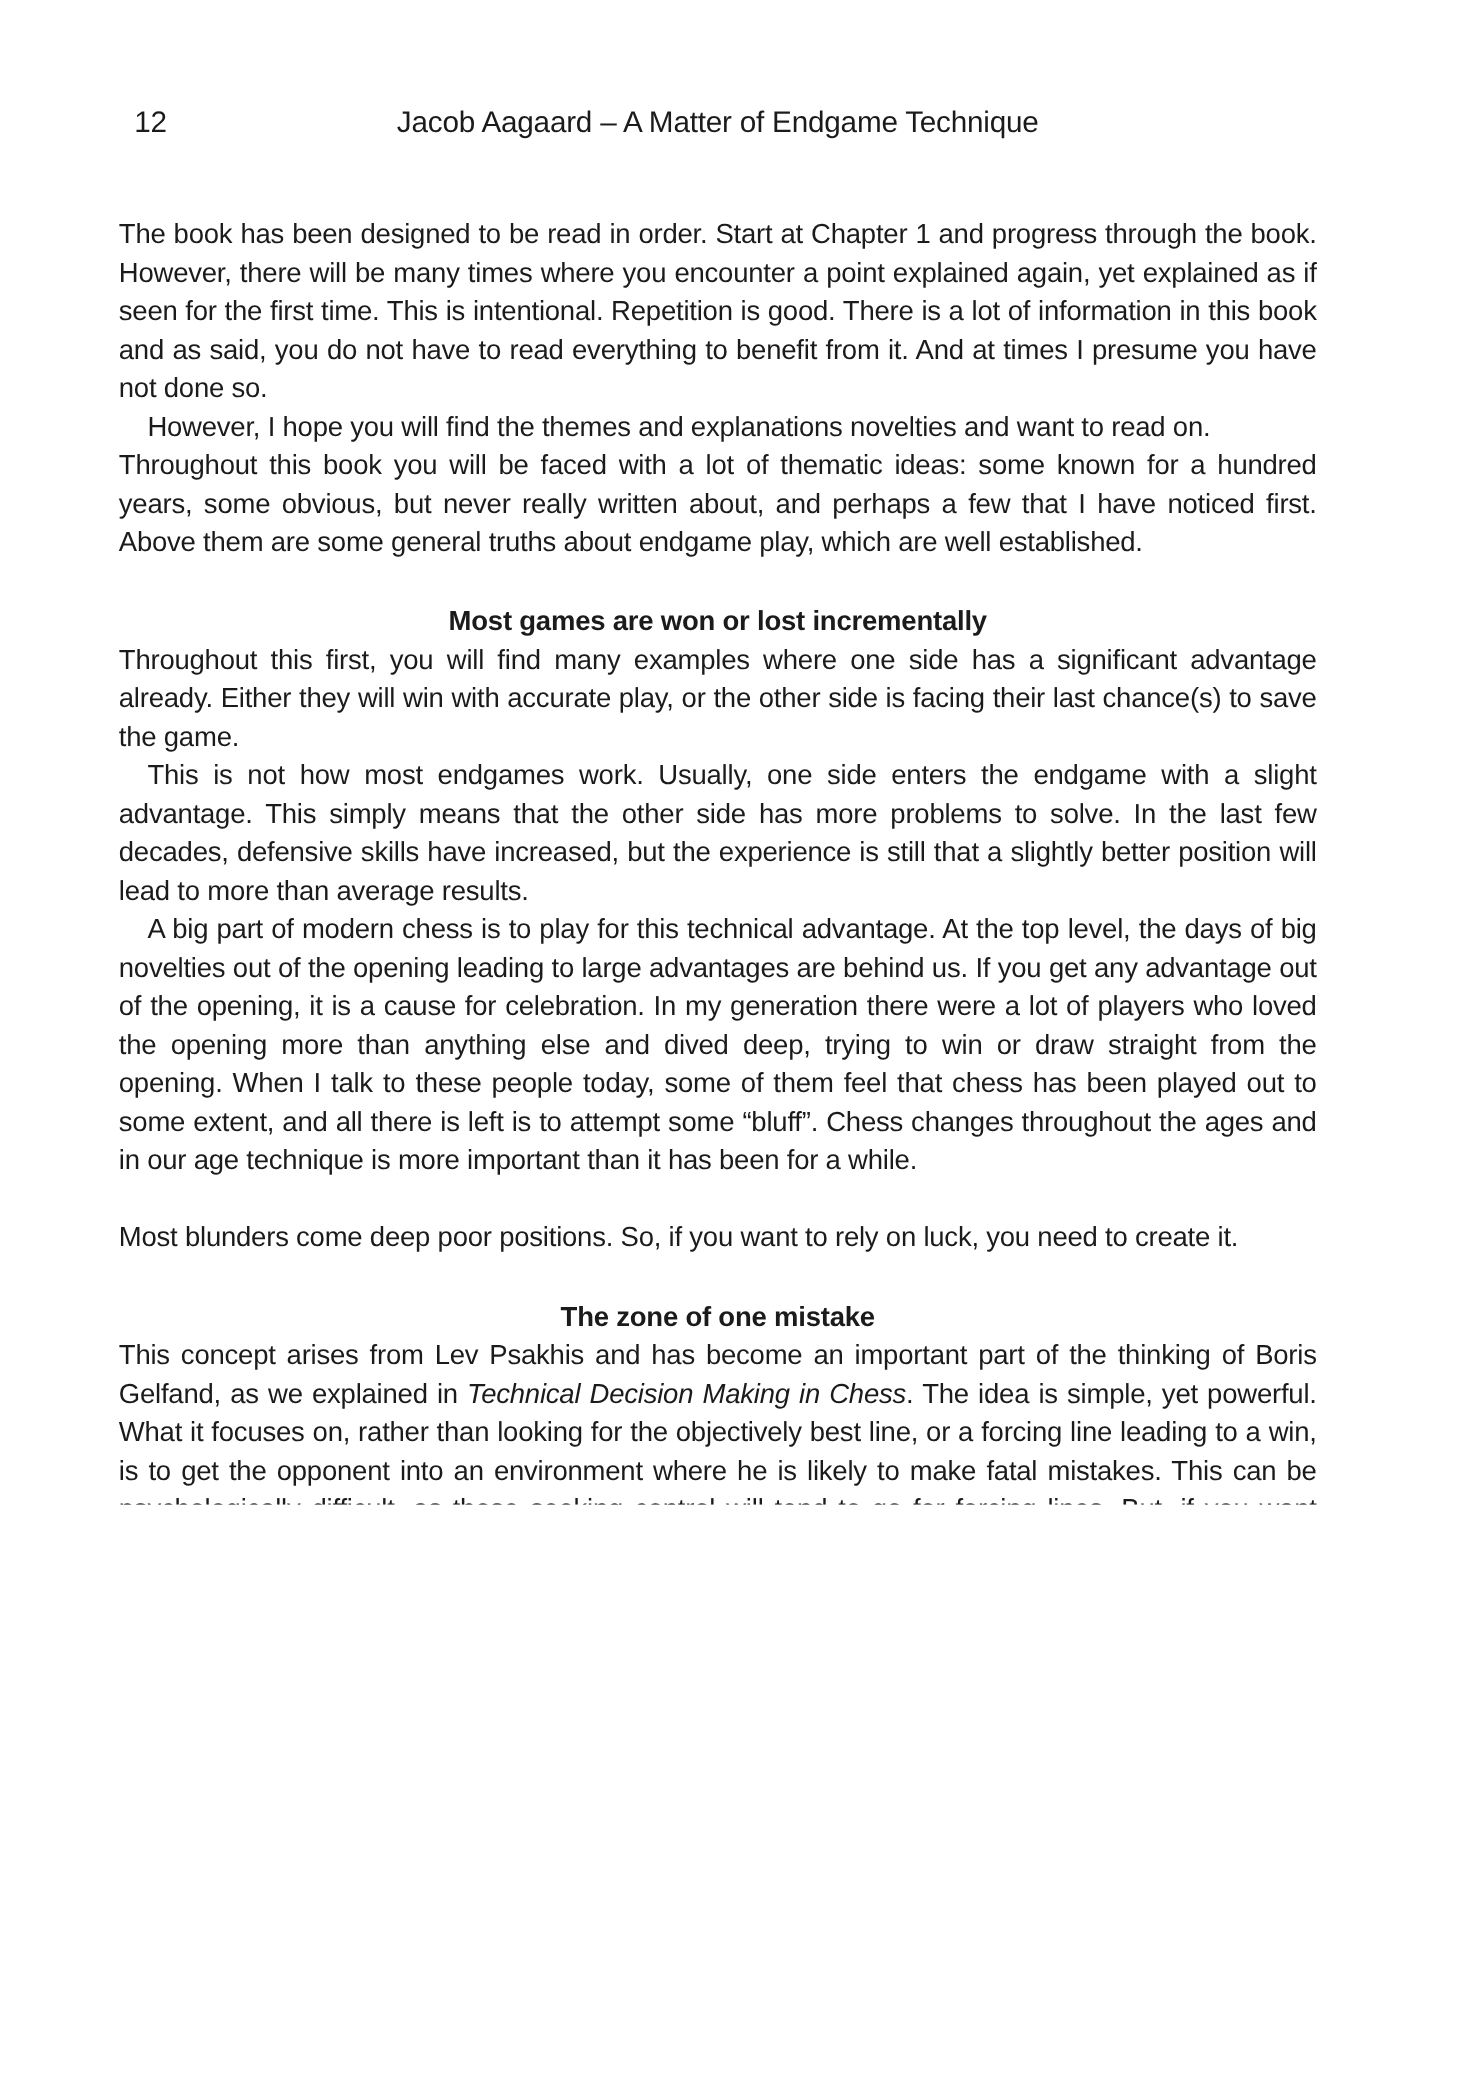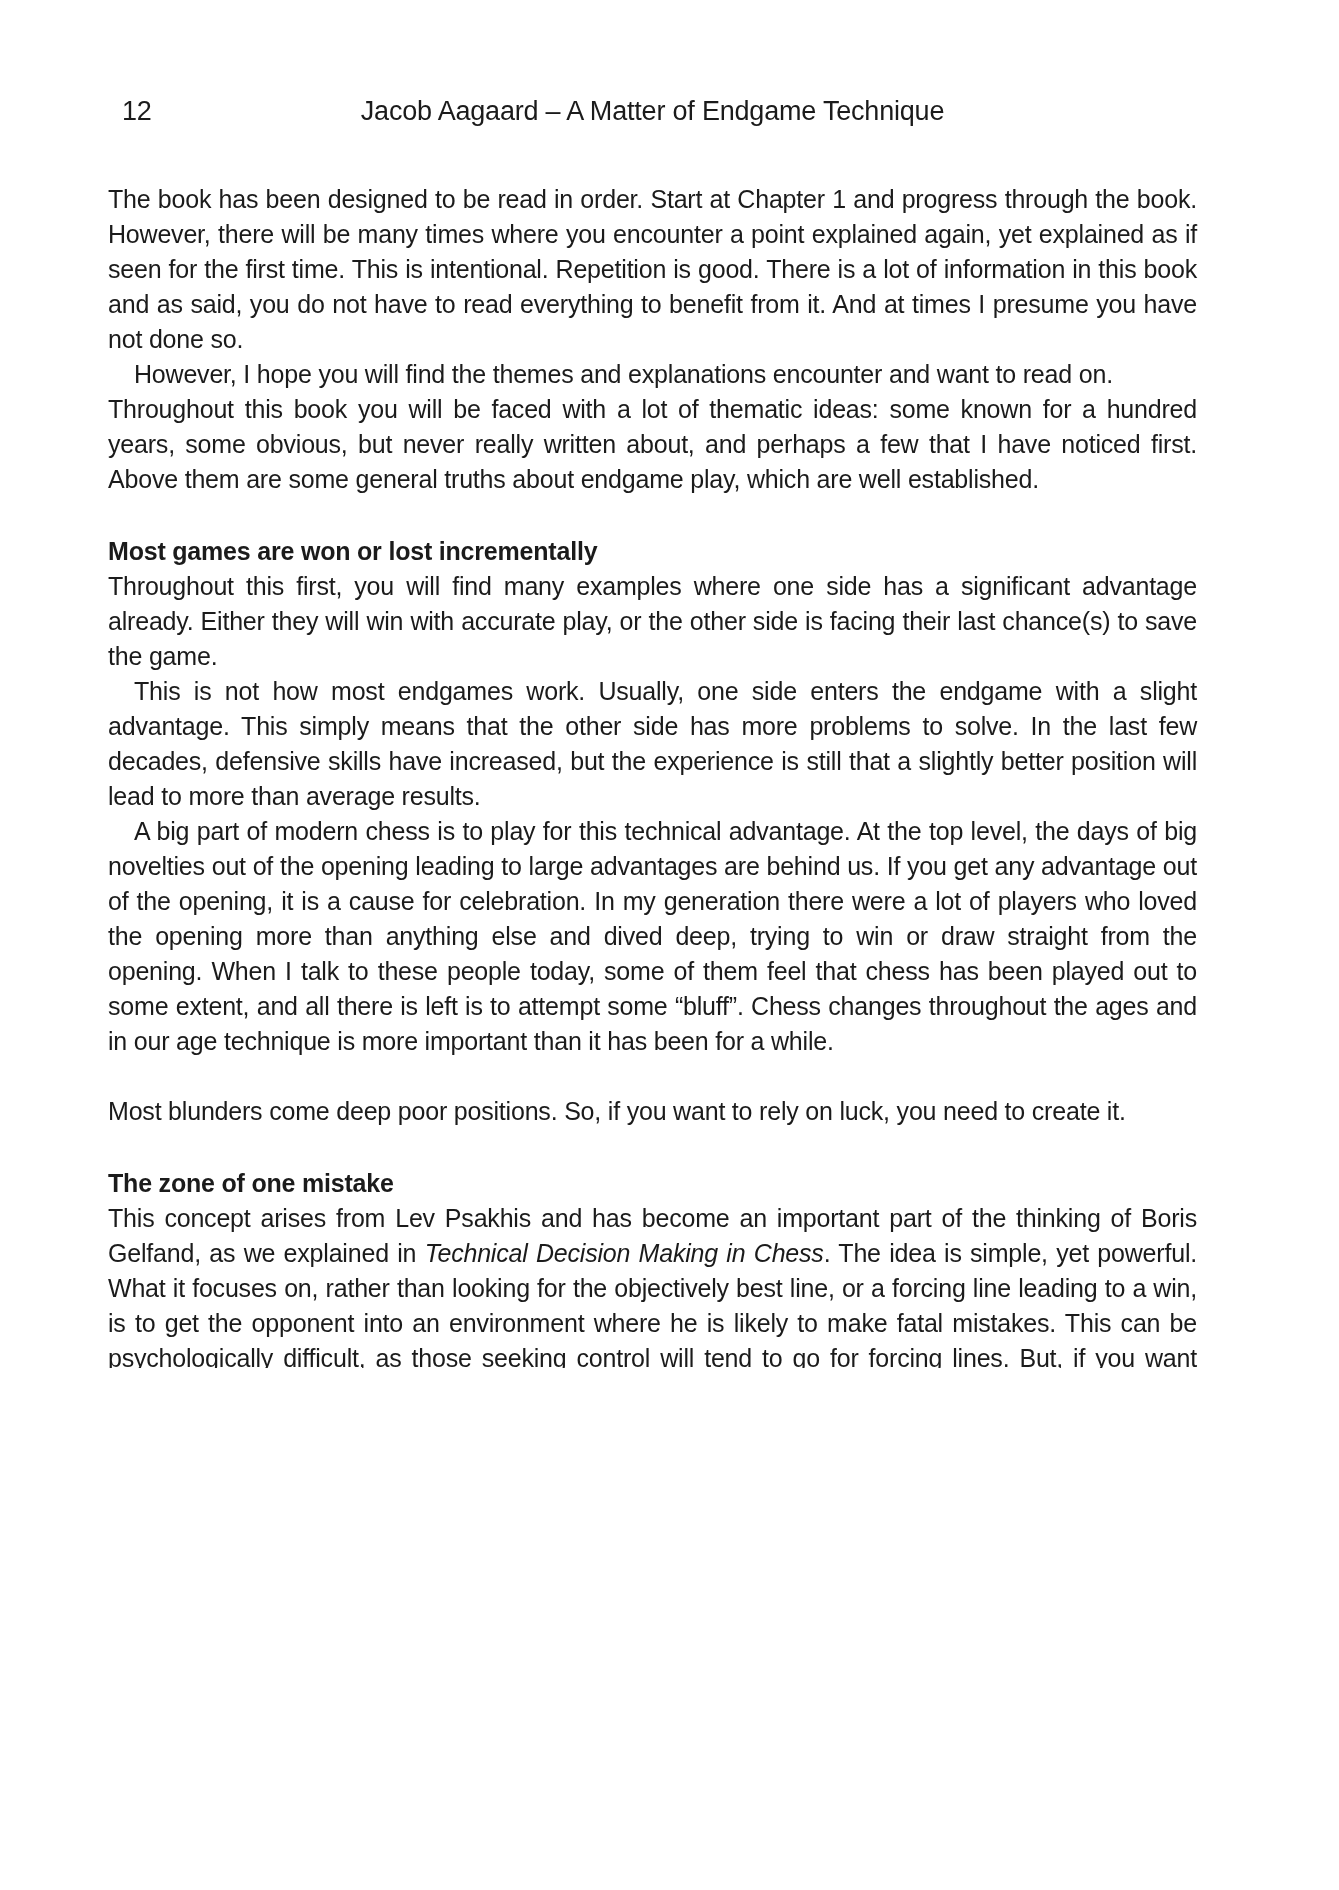--- a/index.html
+++ b/index.html
@@ -26,21 +26,21 @@
     line-height: 30px;
     letter-spacing: -0.2px;
   }
   .page-num {
     position: absolute;
     left: 14px;
     top: 0;
   }
   .text-block {
     position: absolute;
-    top: 182px;
+    top: 196px;
     left: 108px;
     width: 1089px;
     font-size: 25px;
     line-height: 35px;
     letter-spacing: -0.2px;
     text-align: justify;
   }
   .para {
     margin: 0;
     padding: 0;
@@ -55,40 +55,40 @@
     font-size: 28px;
     font-weight: bold;
     text-align: center;
     line-height: 35px;
     margin: 31px 0 36px 0;
     letter-spacing: -0.2px;
   }
   .subheading {
     font-size: 25px;
     font-weight: bold;
-    text-align: left;
+    text-align: center;
     line-height: 35px;
     margin: 37px 0 0 0;
   }
   em.book-title {
     font-style: italic;
   }
 </style>
 </head>
 <body>
 
 <div class="page">
   <header class="running-head">
     <span class="page-num">12</span>
     <span class="running-title">Jacob Aagaard – A Matter of Endgame Technique</span>
   </header>
 
   <main class="text-block" id="content-root">
       <p class="para">The book has been designed to be read in order. Start at Chapter 1 and progress through the book. However, there will be many times where you encounter a point explained again, yet explained as if seen for the first time. This is intentional. Repetition is good. There is a lot of information in this book and as said, you do not have to read everything to benefit from it. And at times I presume you have not done so.</p>
-      <p class="para indent">However, I hope you will find the themes and explanations encounter and want to read on.</p>
+      <p class="para indent">However, I hope you will find the themes and explanations novelties and want to read on.</p>
       <p class="para">Throughout this book you will be faced with a lot of thematic ideas: some known for a hundred years, some obvious, but never really written about, and perhaps a few that I have noticed first. Above them are some general truths about endgame play, which are well established.</p>
       <h3 class="subheading">Most games are won or lost incrementally</h3>
       <p class="para">Throughout this first, you will find many examples where one side has a significant advantage already. Either they will win with accurate play, or the other side is facing their last chance(s) to save the game.</p>
       <p class="para indent">This is not how most endgames work. Usually, one side enters the endgame with a slight advantage. This simply means that the other side has more problems to solve. In the last few decades, defensive skills have increased, but the experience is still that a slightly better position will lead to more than average results.</p>
       <p class="para indent">A big part of modern chess is to play for this technical advantage. At the top level, the days of big novelties out of the opening leading to large advantages are behind us. If you get any advantage out of the opening, it is a cause for celebration. In my generation there were a lot of players who loved the opening more than anything else and dived deep, trying to win or draw straight from the opening. When I talk to these people today, some of them feel that chess has been played out to some extent, and all there is left is to attempt some “bluff”. Chess changes throughout the ages and in our age technique is more important than it has been for a while.</p>
       <p class="para spaced">Most blunders come deep poor positions. So, if you want to rely on luck, you need to create it.</p>
       <h3 class="subheading">The zone of one mistake</h3>
       <p class="para"><span>This concept arises from Lev Psakhis and has become an important part of the thinking of Boris Gelfand, as we explained in </span><em class="book-title">Technical Decision Making in Chess</em><span>. The idea is simple, yet powerful. What it focuses on, rather than looking for the objectively best line, or a forcing line leading to a win, is to get the opponent into an environment where he is likely to make fatal mistakes. This can be psychologically difficult, as those seeking control will tend to go for forcing lines. But, if you want your opponent to make mistakes, you need to give him enough rope to hang himself.</span></p>
       <p class="para spaced">The following is an example of allowing the opponent to escape from the zone of one mistake.</p>
     </main>

